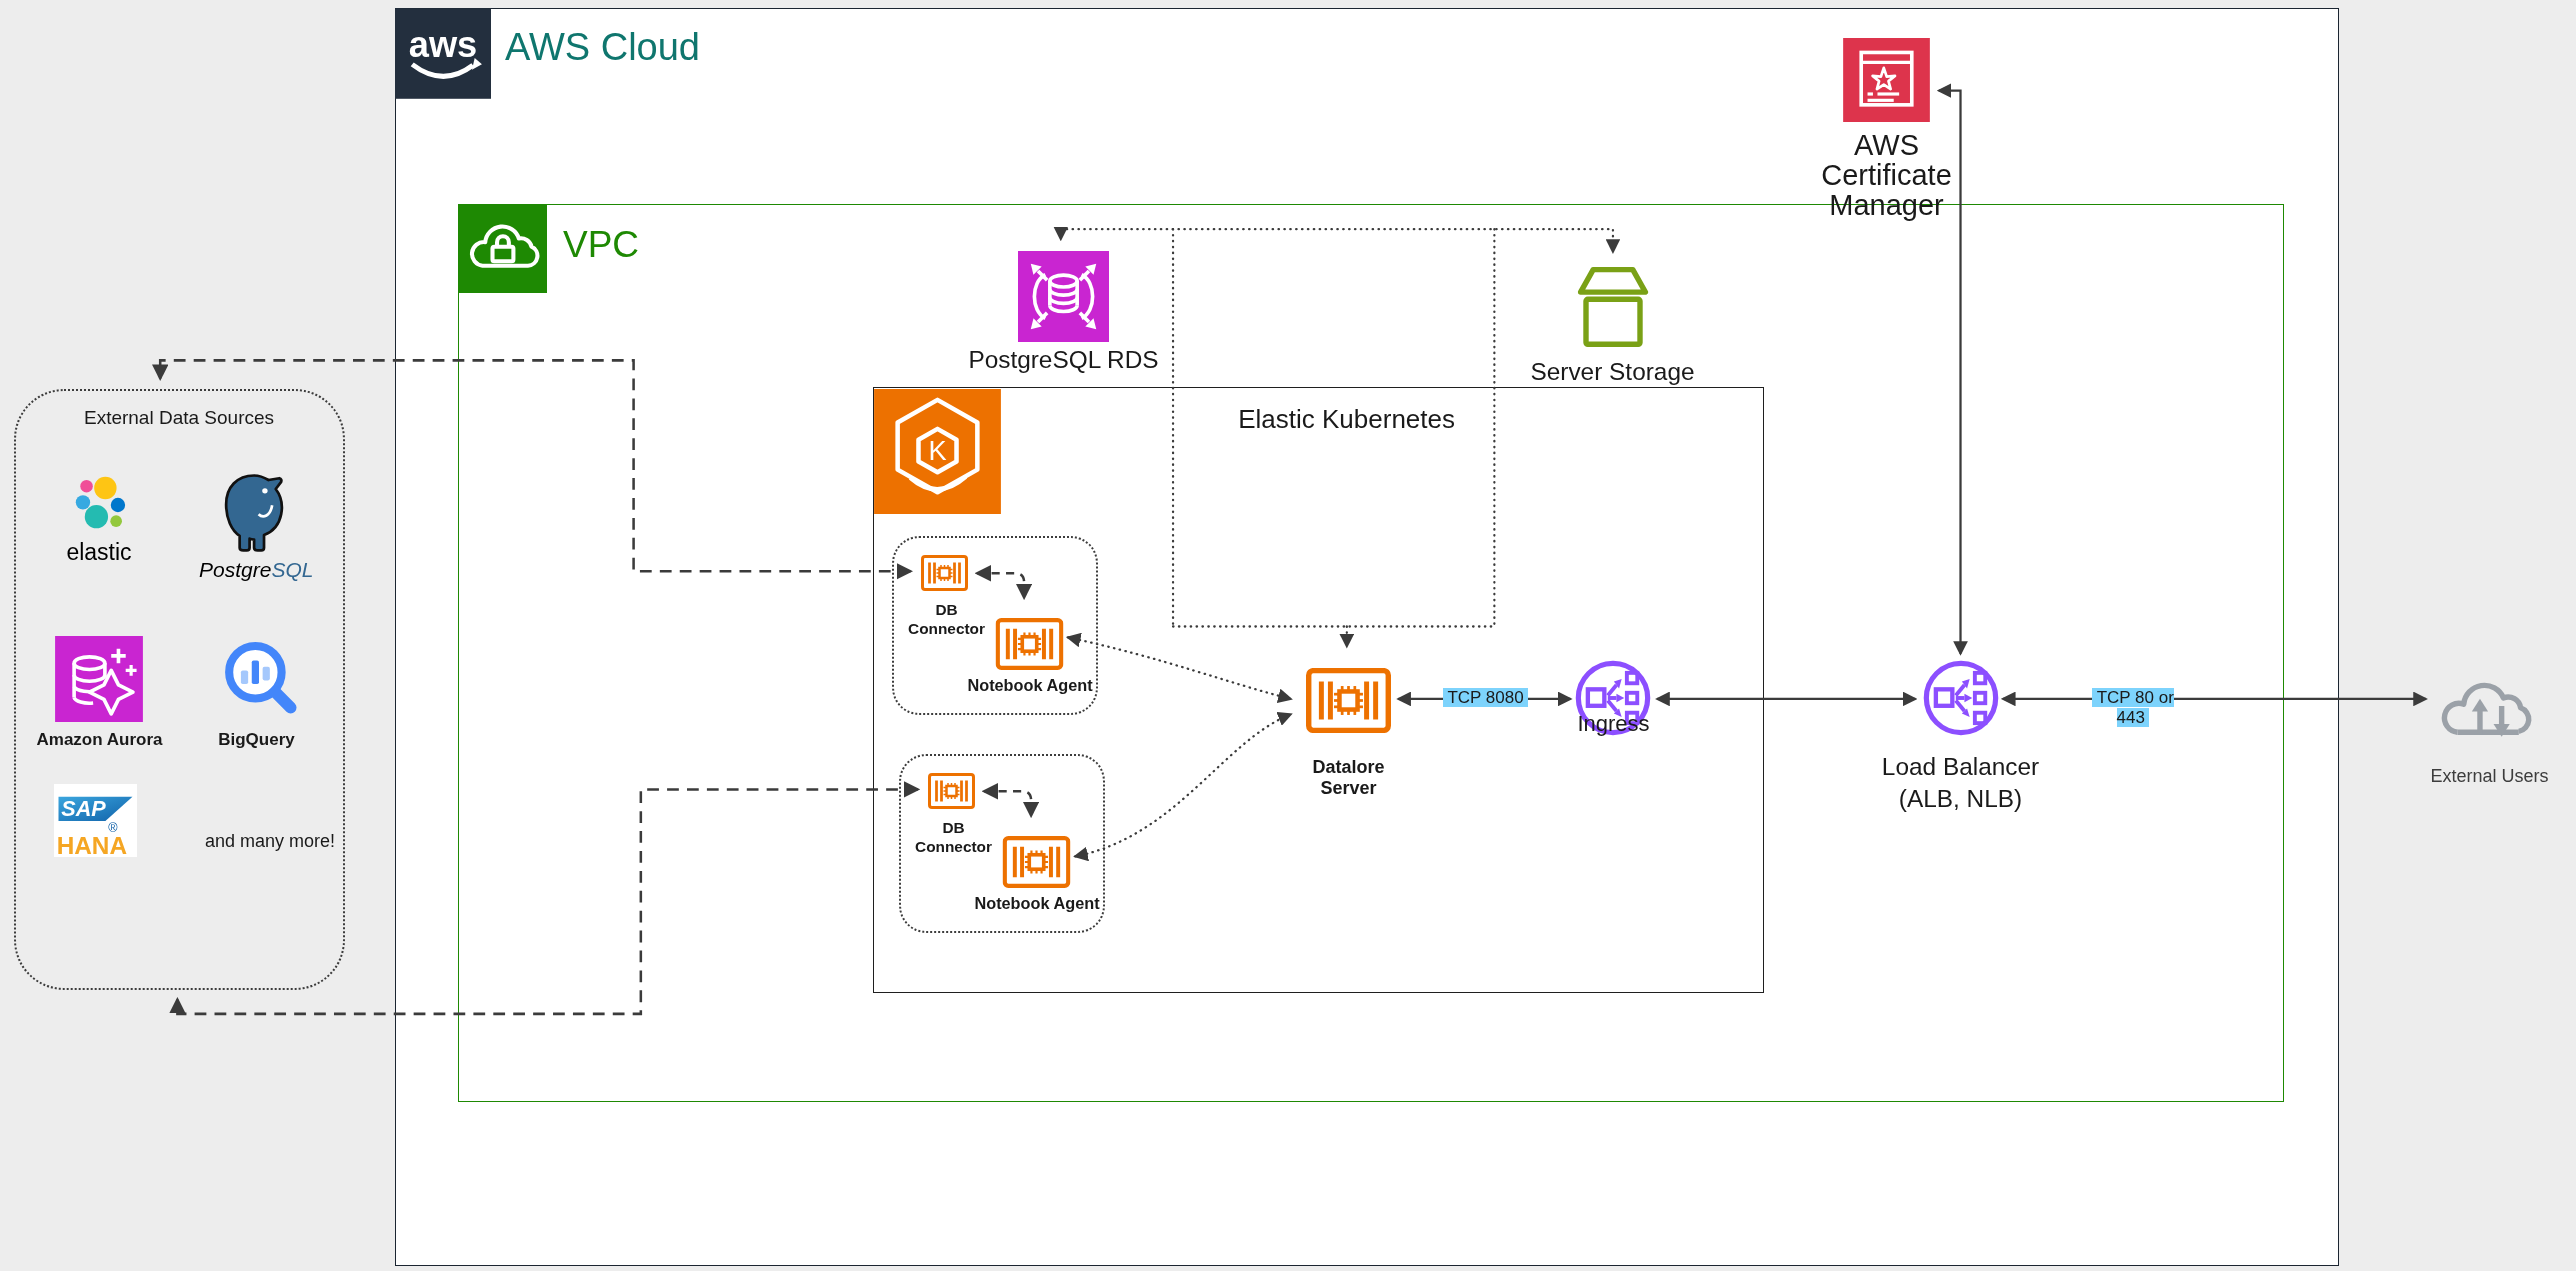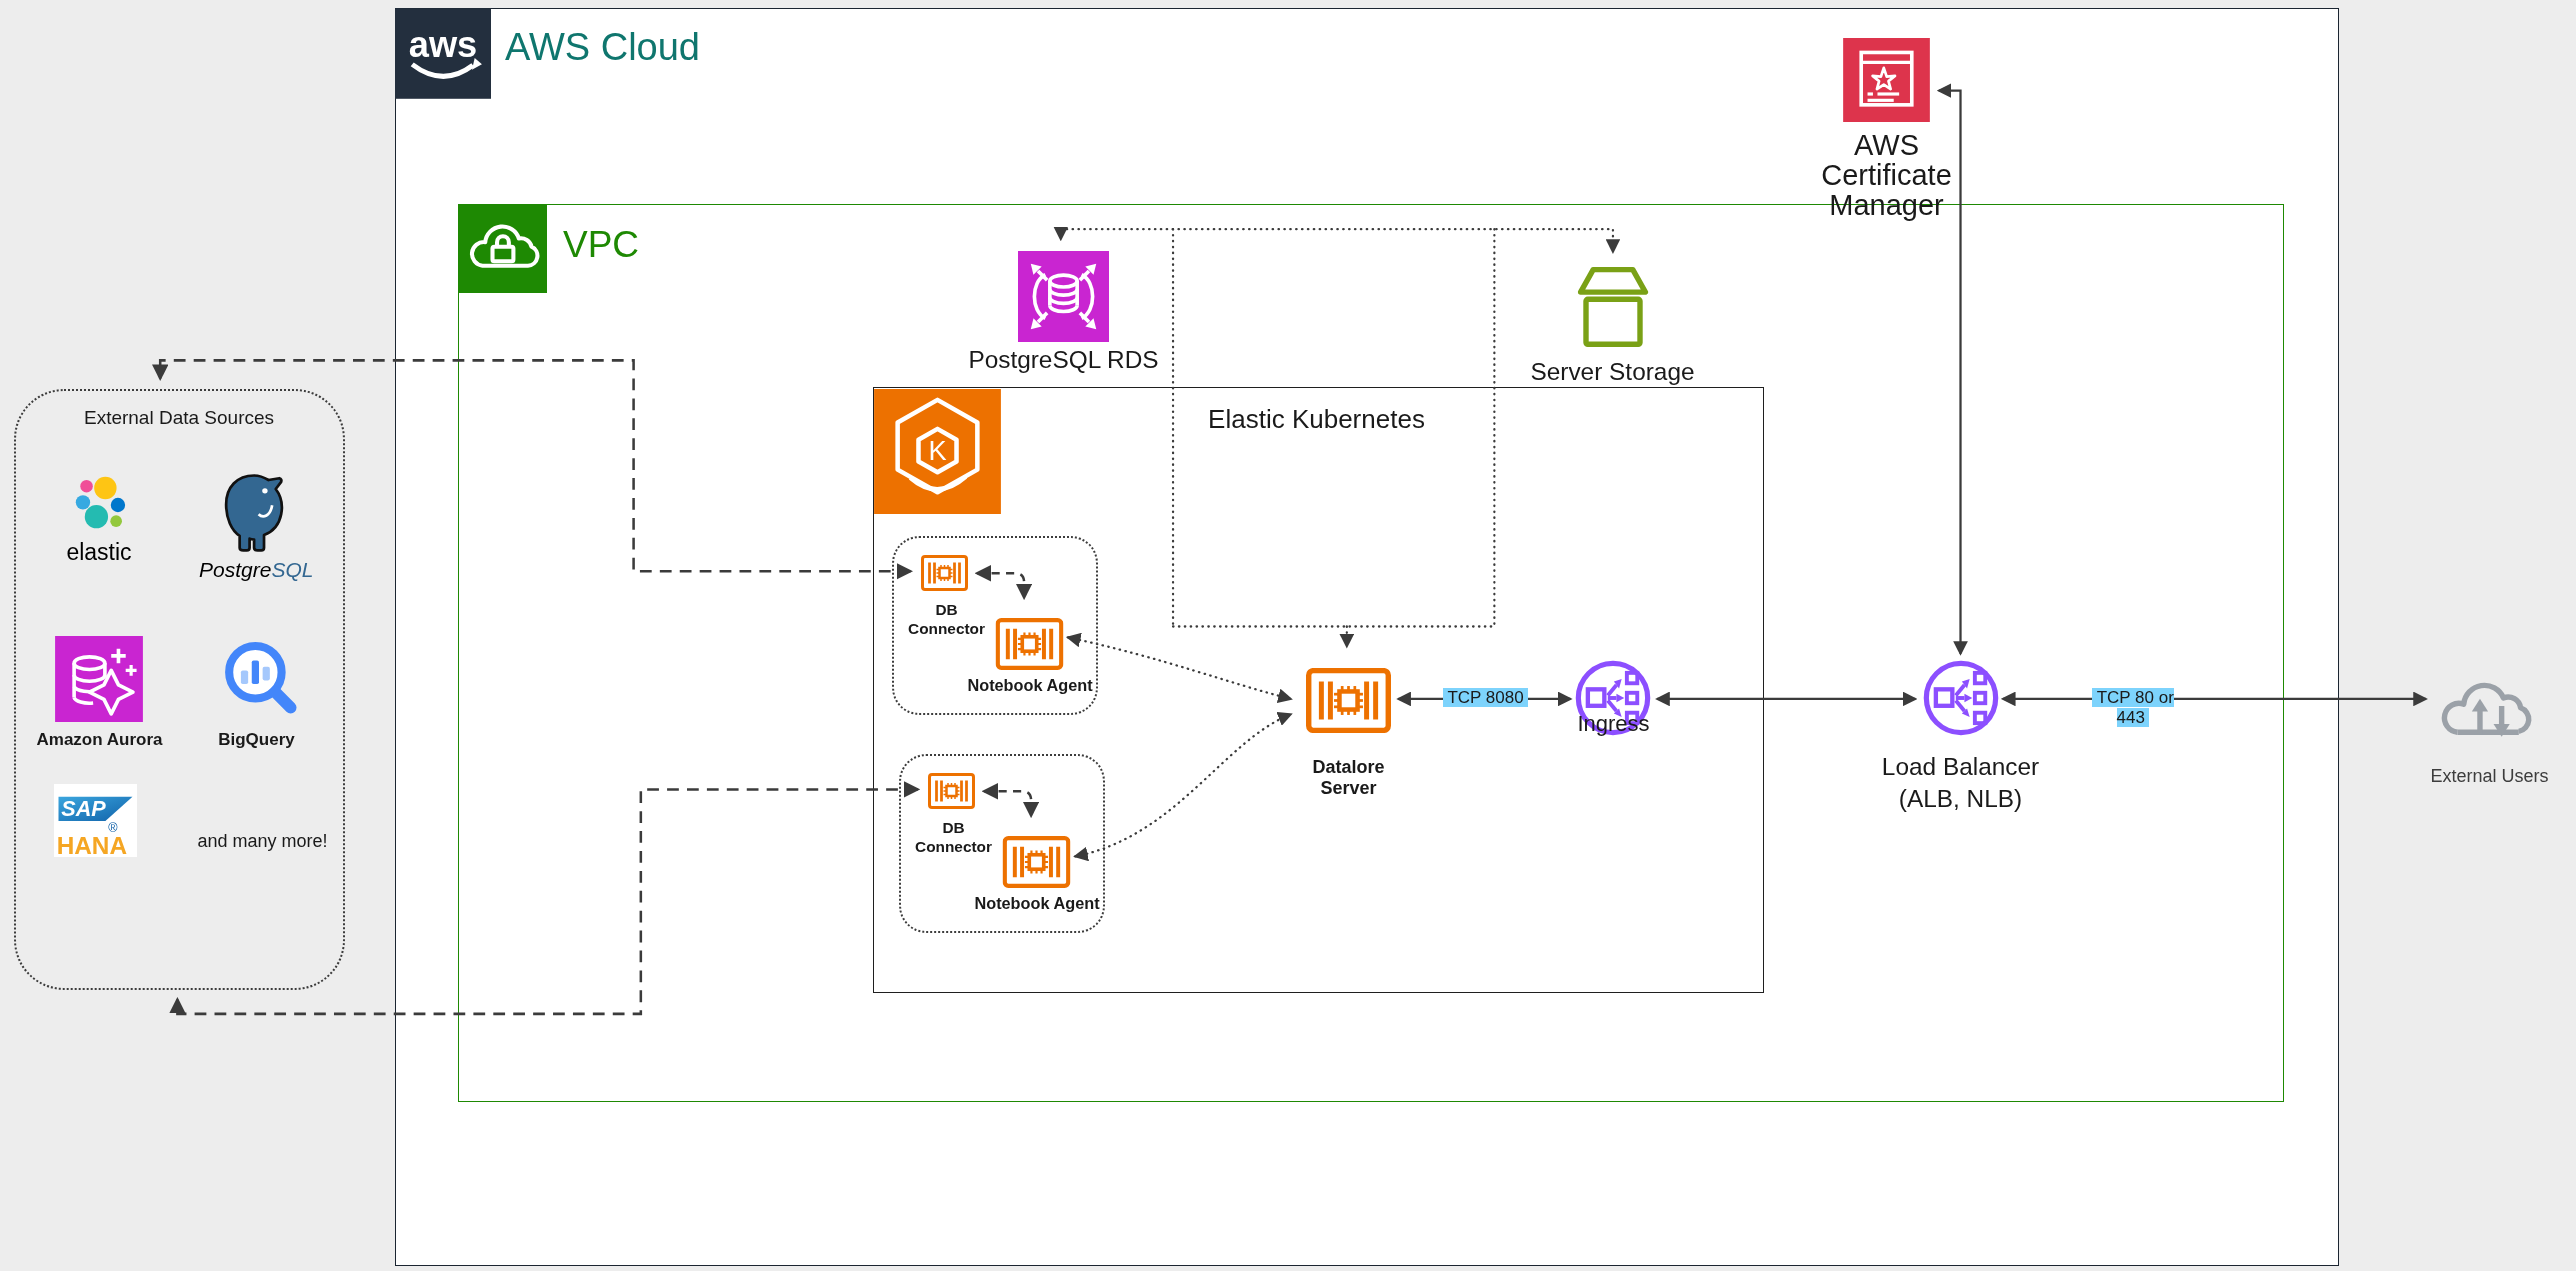--- a/index.html
+++ b/index.html
@@ -198,21 +198,21 @@
 
   <svg class="abs" style="left:874px;top:389px" width="127" height="125" viewBox="0 0 140 138">
     <rect width="140" height="138" fill="#ED7100"></rect>
     <g stroke="#fff" stroke-width="5" fill="none" stroke-linejoin="round">
       <path d="M70 12 L114 37 V89 L70 114 L26 89 V37 Z"></path>
       <path d="M70 44 L91 56 V80 L70 92 L49 80 V56 Z"></path>
       <path d="M40 98 Q70 124 101 97"></path>
     </g>
     <text x="70" y="78" font-size="30" fill="#fff" text-anchor="middle" font-family="Liberation Sans, sans-serif">K</text>
   </svg>
-  <div class="lbl" style="left:1178px;top:404px;width:277px;font-size:26px;">Elastic Kubernetes</div>
+  <div class="lbl" style="left:1178px;top:404px;width:277px;font-size:26px;text-align:right;">Elastic Kubernetes</div>
 
   <svg class="abs" style="left:1306px;top:666px" width="85" height="69" viewBox="0 0 94 72">
       <use href="#sym-container"></use>
     </svg>
   <div class="lbl b" style="left:1296px;top:757px;width:105px;font-size:18px;line-height:21px;">Datalore Server</div>
 
   <svg class="abs" style="left:1574px;top:659px" width="78" height="78" viewBox="0 0 90 90">
       <use href="#sym-lb"></use>
     </svg>
   <div class="lbl" style="left:1550px;top:711px;width:127px;font-size:22px;">Ingress</div>
@@ -295,16 +295,16 @@
           <stop offset="0" stop-color="#3BA6DE"></stop>
             <stop offset="1" stop-color="#1061A9"></stop>
         </linearGradient>
       </defs>
       <polygon points="5,14 87,14 57,41 5,41" fill="url(#sapg)"></polygon>
       <text x="8" y="36" font-size="24" font-weight="bold" font-style="italic" fill="#fff" font-family="Liberation Sans, sans-serif">SAP</text>
       <text x="60" y="53" font-size="14" fill="#1061A9" font-family="Liberation Sans, sans-serif">®</text>
       <text x="3" y="78" font-size="27" font-weight="bold" fill="#F5A623" font-family="Liberation Sans, sans-serif">HANA</text>
     </svg>
   </div>
-  <div class="lbl" style="left:190px;top:831px;width:145px;font-size:18px;">and many more!</div>
+  <div class="lbl" style="left:190px;top:831px;width:145px;font-size:18px;text-align:right;">and many more!</div>
 
 </div>
 
 
 </body></html>

